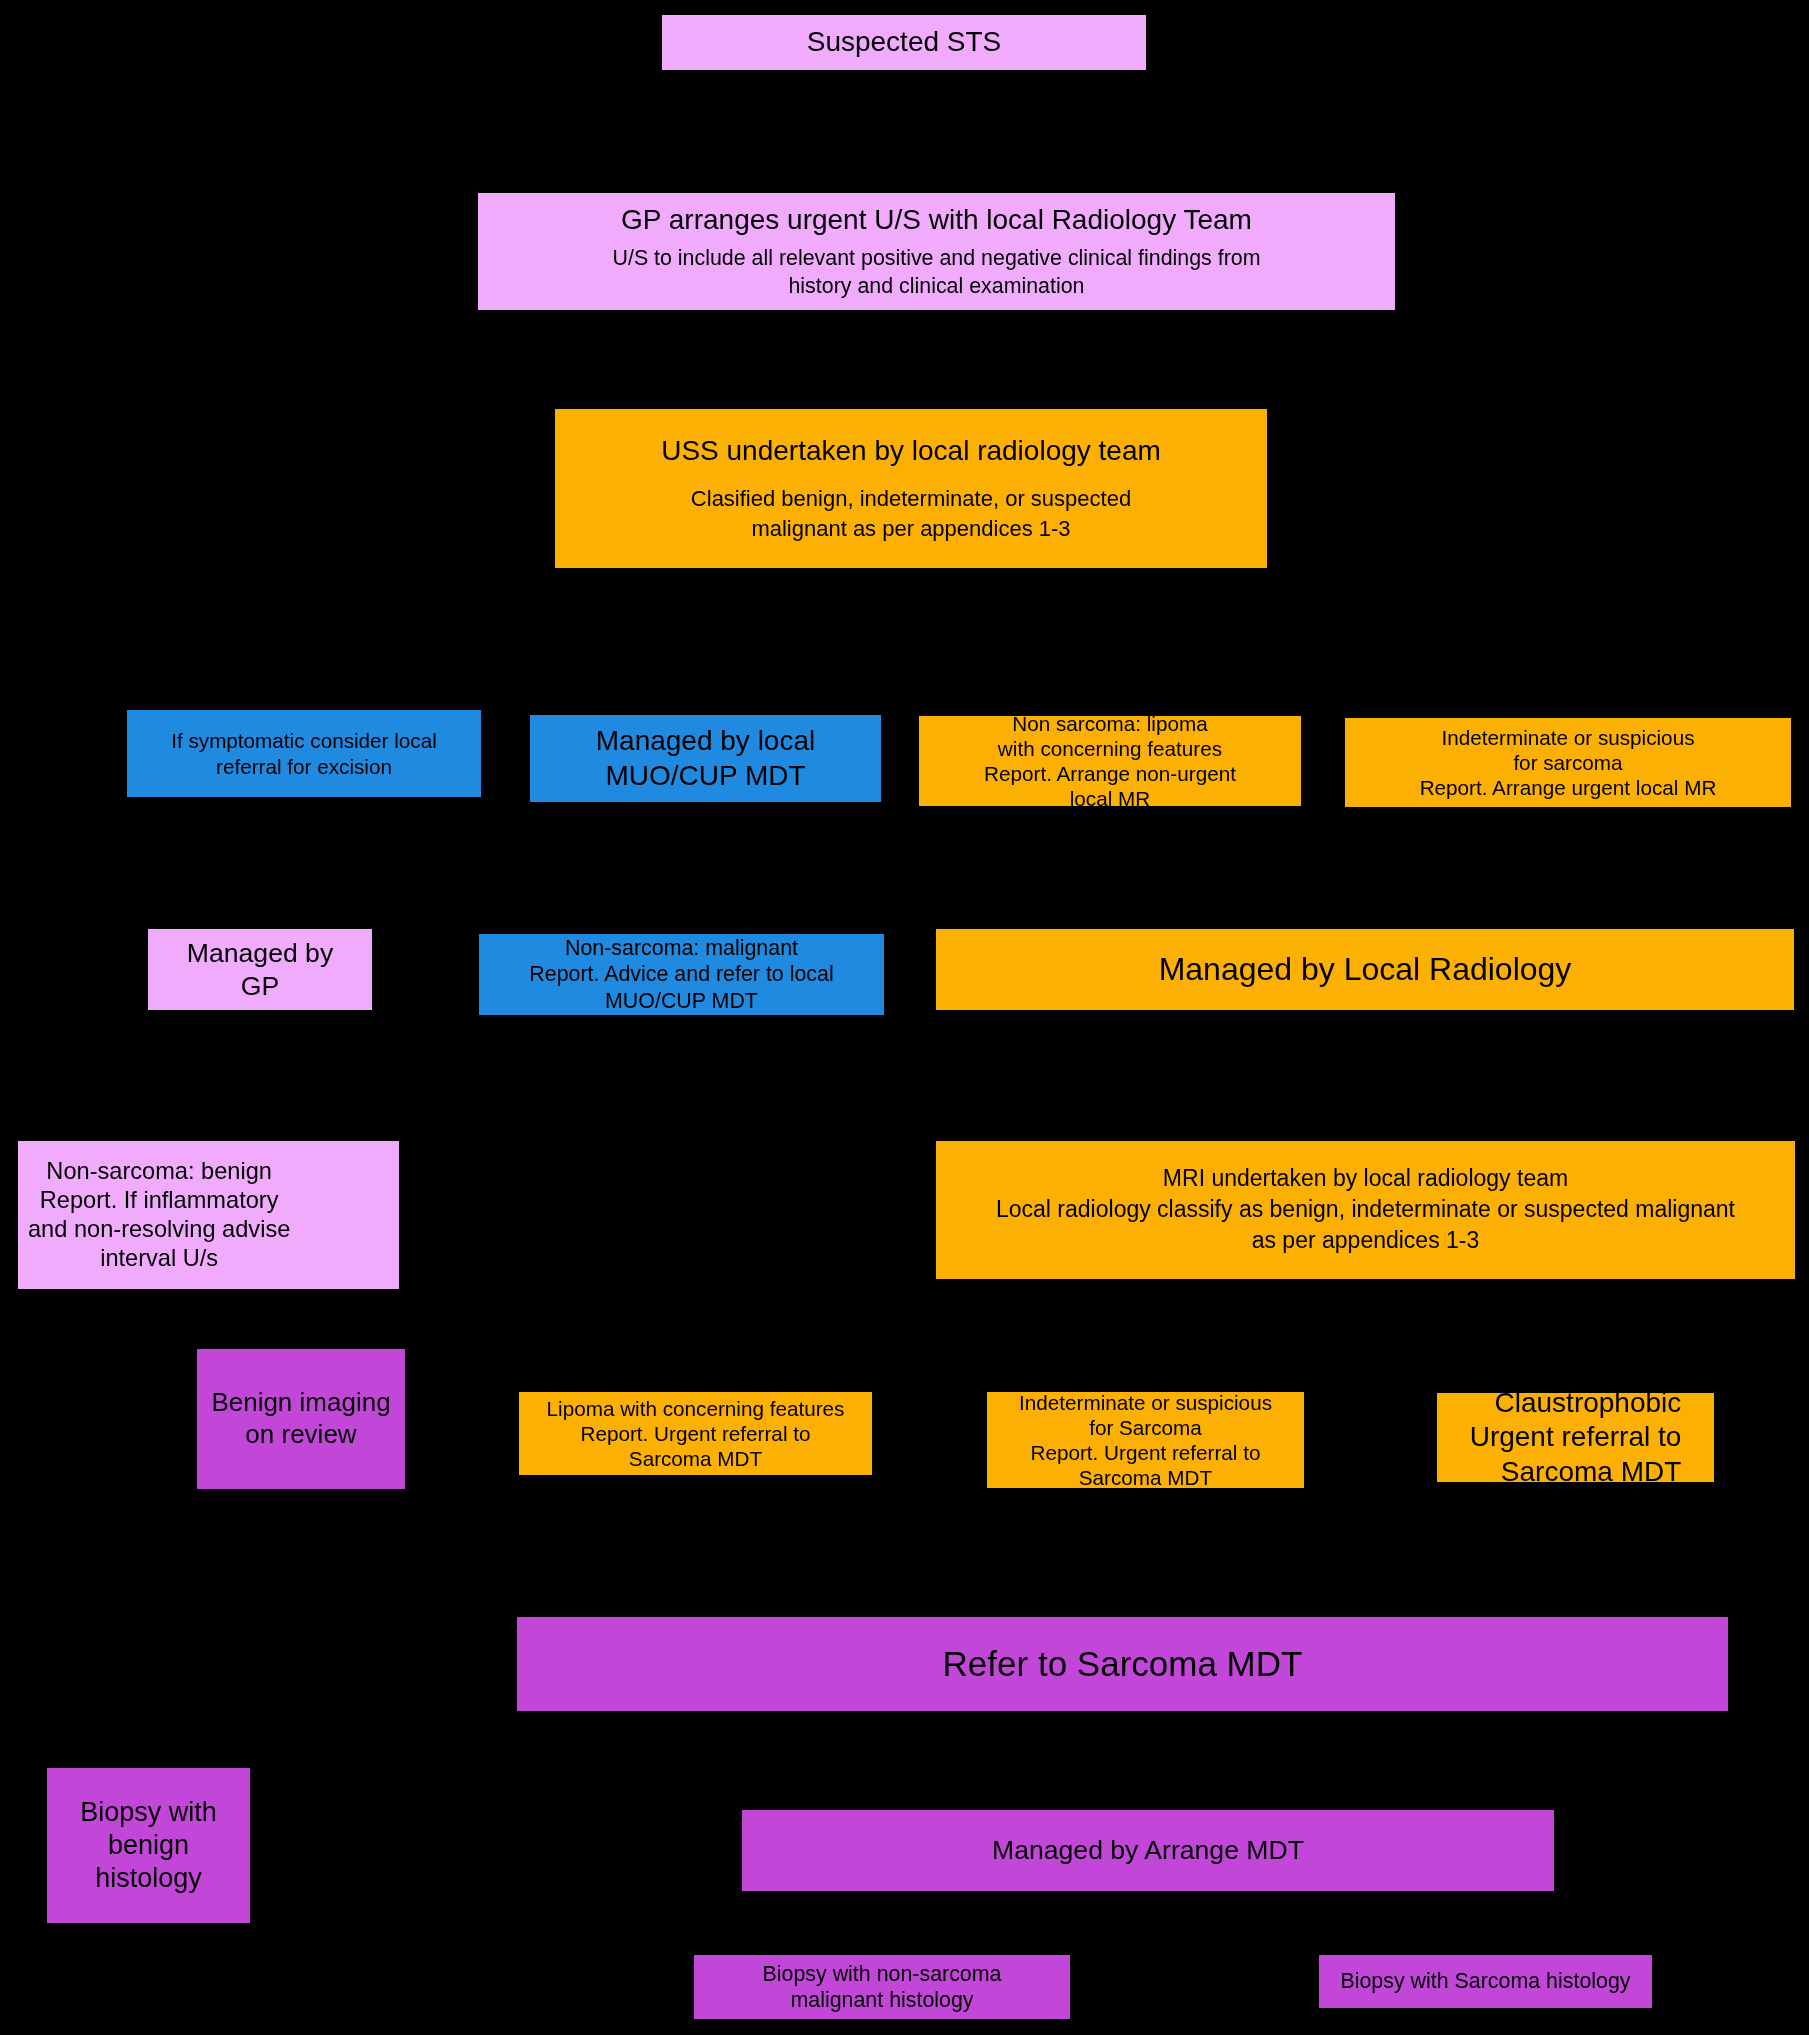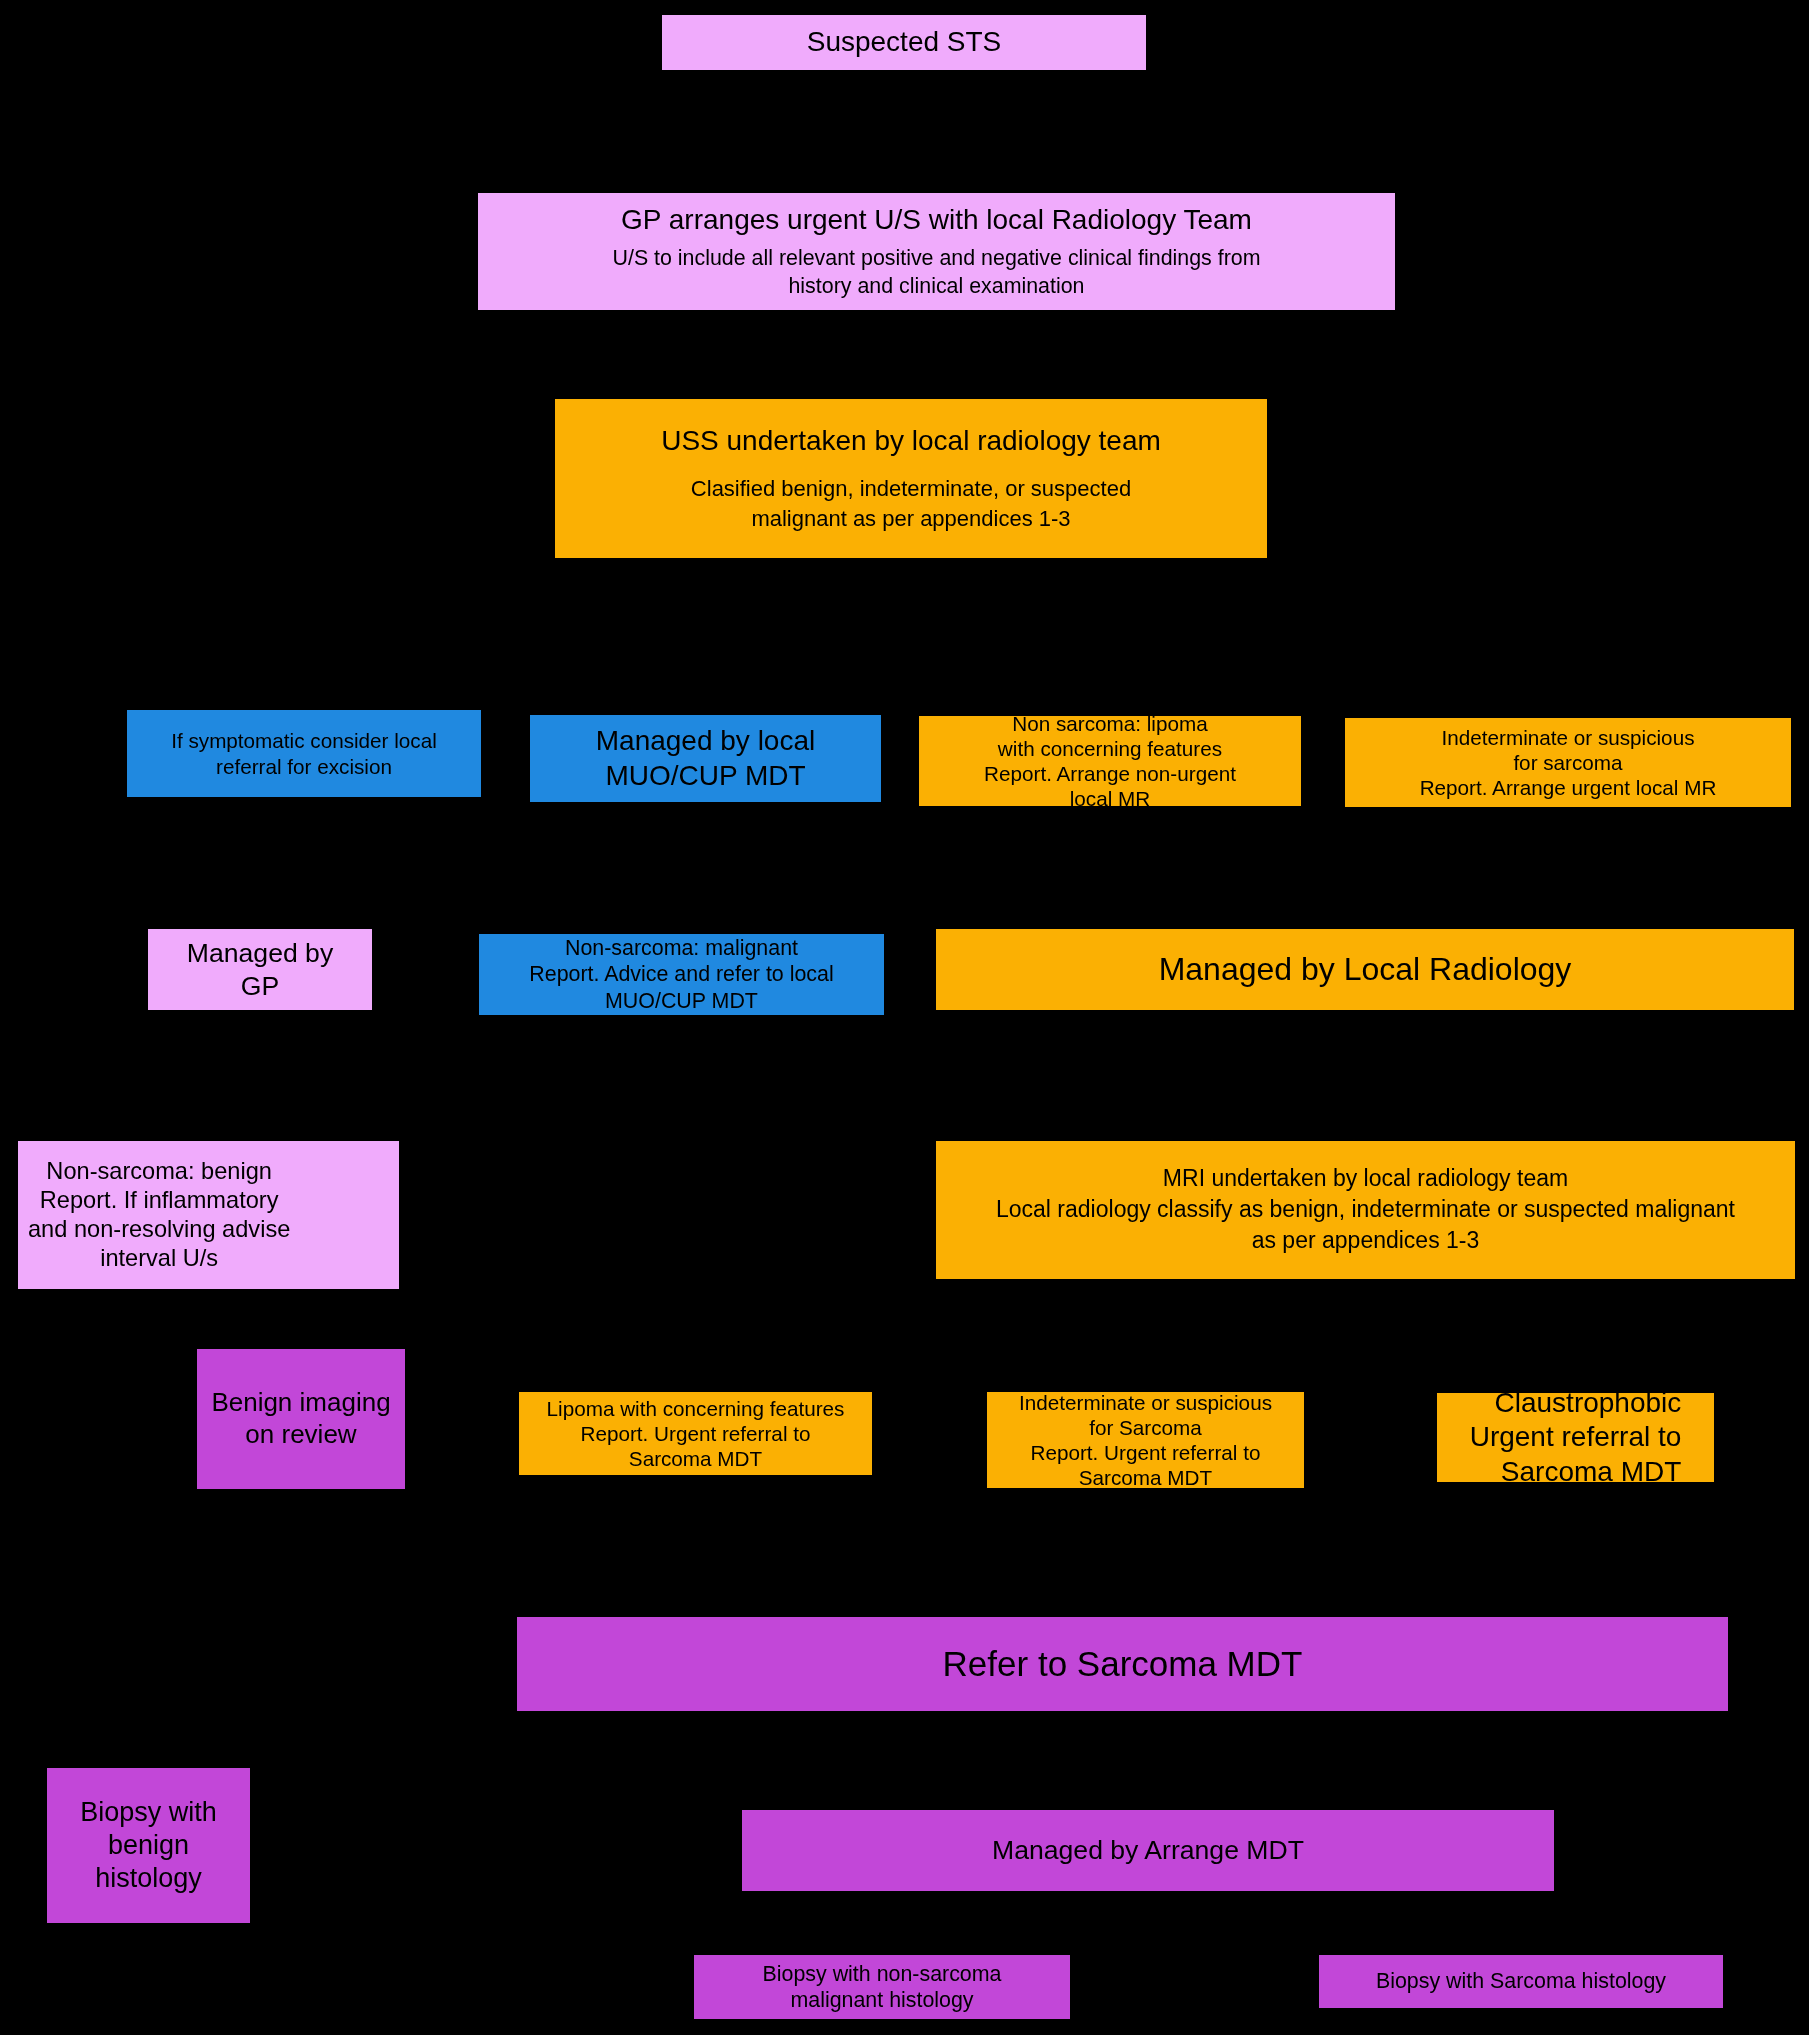--- a/index.html
+++ b/index.html
@@ -76,21 +76,21 @@
   <div class="node green" style="left:662px; top:14.8px; width:484px; height:55px; font-size:28px;">
     <span>Suspected STS</span>
   </div>
 
   <div class="node green" style="left:478px; top:193px; width:917px; height:117px; flex-direction:column; justify-content:center;">
     <span style="font-size:28px; line-height:1.25;">GP arranges urgent U/S with local Radiology Team</span>
     <span style="font-size:21.4px; line-height:1.3; margin-top:7.4px;">U/S to include all relevant positive and negative clinical findings from
 history and clinical examination</span>
   </div>
 
-  <div class="node orange" style="left:555px; top:399px; width:712px; height:159px; flex-direction:column; justify-content:center;">
+  <div class="node orange" style="left:555px; top:409px; width:712px; height:159px; flex-direction:column; justify-content:center;">
     <span style="font-size:28px; line-height:1.25;">USS undertaken by local radiology team</span>
     <span style="font-size:22px; line-height:1.35; margin-top:16px;">Clasified benign, indeterminate, or suspected
 malignant as per appendices 1-3</span>
   </div>
 
   <div class="node blue" style="left:127px; top:710px; width:354px; height:87px; font-size:20.7px;">
     <span>If symptomatic consider local
 referral for excision</span>
   </div>
 
@@ -176,21 +176,21 @@
 
   <div class="node purple" style="left:742px; top:1810px; width:812px; height:81px; font-size:26.6px;">
     <span>Managed by Arrange MDT</span>
   </div>
 
   <div class="node purple" style="left:694px; top:1955px; width:376px; height:64px; font-size:21.4px;">
     <span>Biopsy with non-sarcoma
 malignant histology</span>
   </div>
 
-  <div class="node purple" style="left:1319px; top:1955px; width:404px; height:53px; font-size:21.4px;text-align:center;">
+  <div class="node purple" style="left:1319px; top:1955px; width:333px; height:53px; font-size:21.4px;text-align:center;">
     <span>Biopsy with Sarcoma histology</span>
   </div>
 
   <div class="edge" style="left:902px; top:70px; width:3px; height:123px;"></div>
   <div class="edge" style="left:910px; top:310px; width:3px; height:89px;"></div>
   <div class="edge" style="left:304px; top:664px; width:1329px; height:3px;"></div>
   <div class="edge" style="left:257px; top:886px; width:3px; height:43px;"></div>
   <div class="edge" style="left:1364px; top:1010px; width:3px; height:131px;"></div>
   <div class="edge" style="left:695px; top:1329px; width:886px; height:3px;"></div>
   <div class="edge" style="left:695px; top:1521px; width:886px; height:3px;"></div>

